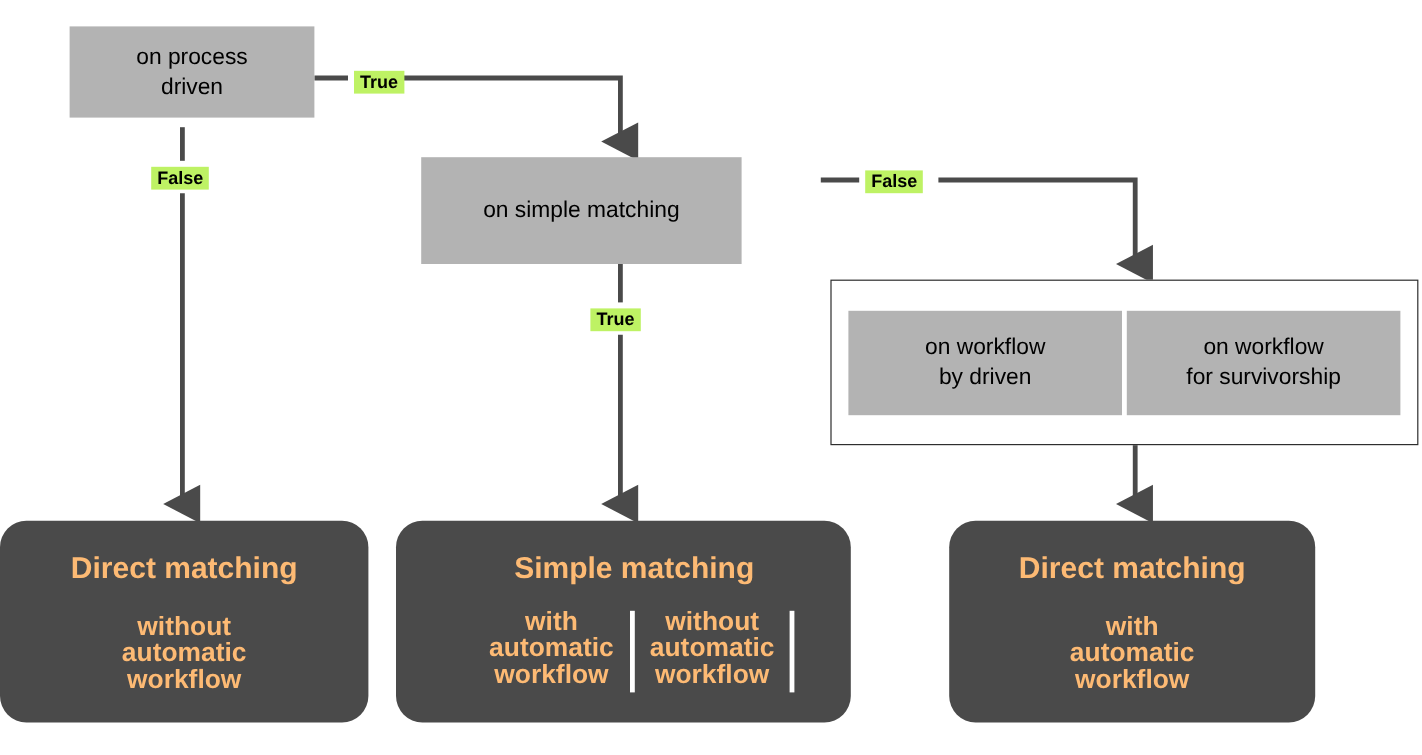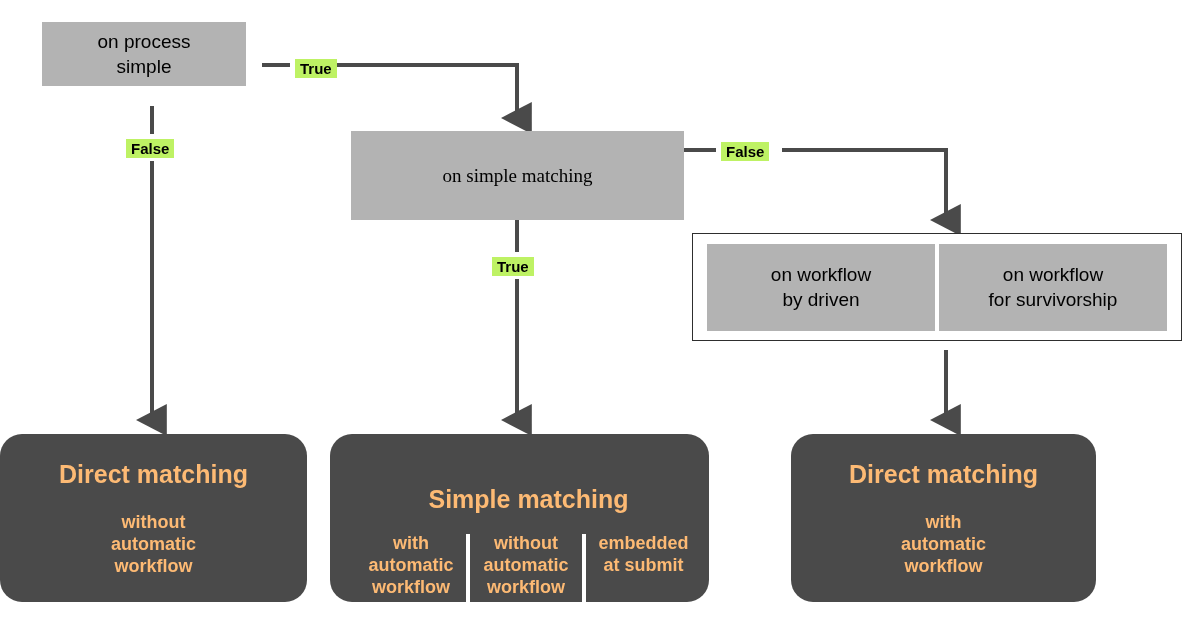--- a/index.html
+++ b/index.html
@@ -44,40 +44,39 @@
     white-space: nowrap;
   }
   .decision .line-sub {
     font-size: 17px;
     font-weight: normal;
     line-height: 23px;
     white-space: nowrap;
   }
 
   #node-process-driven {
-    left: 42px;
+    left: 58px;
     top: 22px;
     width: 204px;
-    height: 64px;
+    height: 76px;
   }
   #node-simple-matching {
     left: 351px;
     top: 131px;
-    width: 333px;
+    width: 267px;
     height: 89px;
-    font-family: Liberation Serif, serif;
   }
 
   
   #workflow-group {
     position: absolute;
     left: 692px;
     top: 233px;
     width: 490px;
-    height: 108px;
+    height: 138px;
     border: 1px solid #2e2e2e;
     background: #ffffff;
     box-sizing: border-box;
     display: flex;
     align-items: center;
     justify-content: space-between;
     padding: 0 14px;
     z-index: 3;
   }
   .workflow-item {
@@ -107,21 +106,21 @@
     align-items: center;
     text-align: center;
   }
   .outcome .outcome-title {
     font-size: 25px;
     font-weight: bold;
     line-height: 29px;
     white-space: nowrap;
   }
   .outcome-detail {
-    font-size: 18px;
+    font-size: 22px;
     font-weight: bold;
     line-height: 22px;
   }
 
   #outcome-direct-left {
     left: 0px;
     top: 434px;
     width: 307px;
     height: 168px;
     justify-content: flex-start;
@@ -129,21 +128,21 @@
   }
   #outcome-direct-left .outcome-detail {
     margin-top: 22px;
   }
 
   #outcome-simple {
     left: 330px;
     top: 434px;
     width: 379px;
     height: 168px;
-    justify-content: flex-end;
+    justify-content: flex-start;
     padding-top: 26px;
     padding-left: 18px;
   }
   #outcome-simple .outcome-columns {
     display: flex;
     align-items: stretch;
     justify-content: center;
     margin-top: 18px;
     width: 100%;
   }
@@ -221,21 +220,21 @@
     <path d="M517,279 L517,420" stroke="#4a4a4a" stroke-width="4" fill="none" marker-end="url(#arrowhead)"></path>
 
     <path d="M684,150 L716,150" stroke="#4a4a4a" stroke-width="4" fill="none"></path>
     <path d="M782,150 L946,150 L946,220" stroke="#4a4a4a" stroke-width="4" fill="none" marker-end="url(#arrowhead)"></path>
 
     <path d="M946,350 L946,420" stroke="#4a4a4a" stroke-width="4" fill="none" marker-end="url(#arrowhead)"></path>
   </svg>
 
   <div class="decision" id="node-process-driven">
     <div class="line-main">on process</div>
-    <div class="line-main">simple</div>
+    <div class="line-main">driven</div>
   </div>
 
   <div class="decision" id="node-simple-matching">
     <div class="line-main">on simple matching</div>
   </div>
 
   <div id="workflow-group">
     <div class="workflow-item">
       <span><span>on workflow</span><br><span>by driven</span></span>
     </div>
@@ -249,21 +248,20 @@
     <div class="outcome-detail">without<br>automatic<br>workflow</div>
   </div>
 
   <div class="outcome" id="outcome-simple">
     <div class="outcome-title">Simple matching</div>
     <div class="outcome-columns">
       <div class="outcome-detail">with<br>automatic<br>workflow</div>
       <div class="col-divider"></div>
       <div class="outcome-detail">without<br>automatic<br>workflow</div>
       <div class="col-divider"></div>
-      <div class="outcome-detail">embedded<br>at submit</div>
     </div>
   </div>
 
   <div class="outcome" id="outcome-direct-right">
     <div class="outcome-title">Direct matching</div>
     <div class="outcome-detail">with<br>automatic<br>workflow</div>
   </div>
 
   <div class="edge-label" id="label-true-top">True</div>
   <div class="edge-label" id="label-false-left">False</div>

